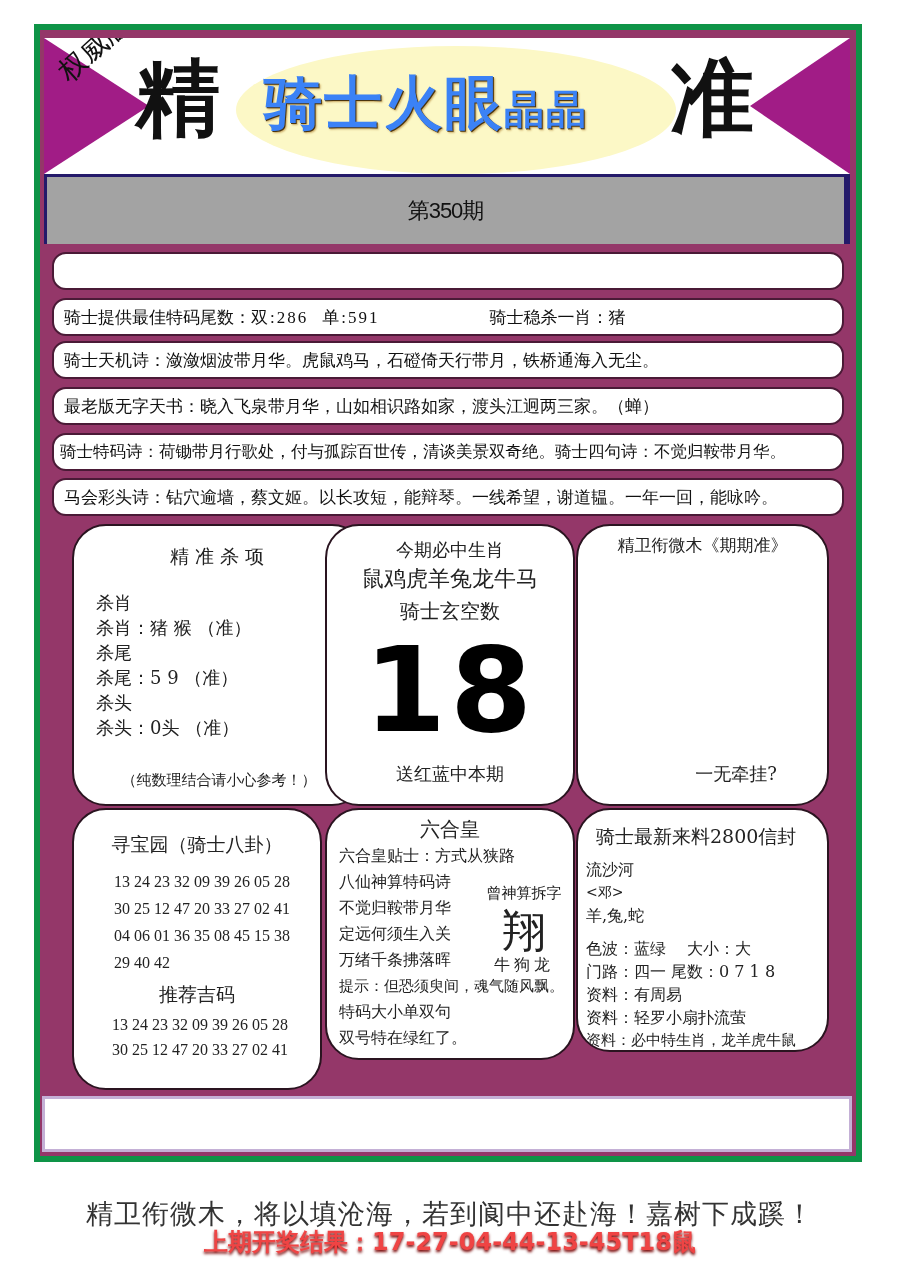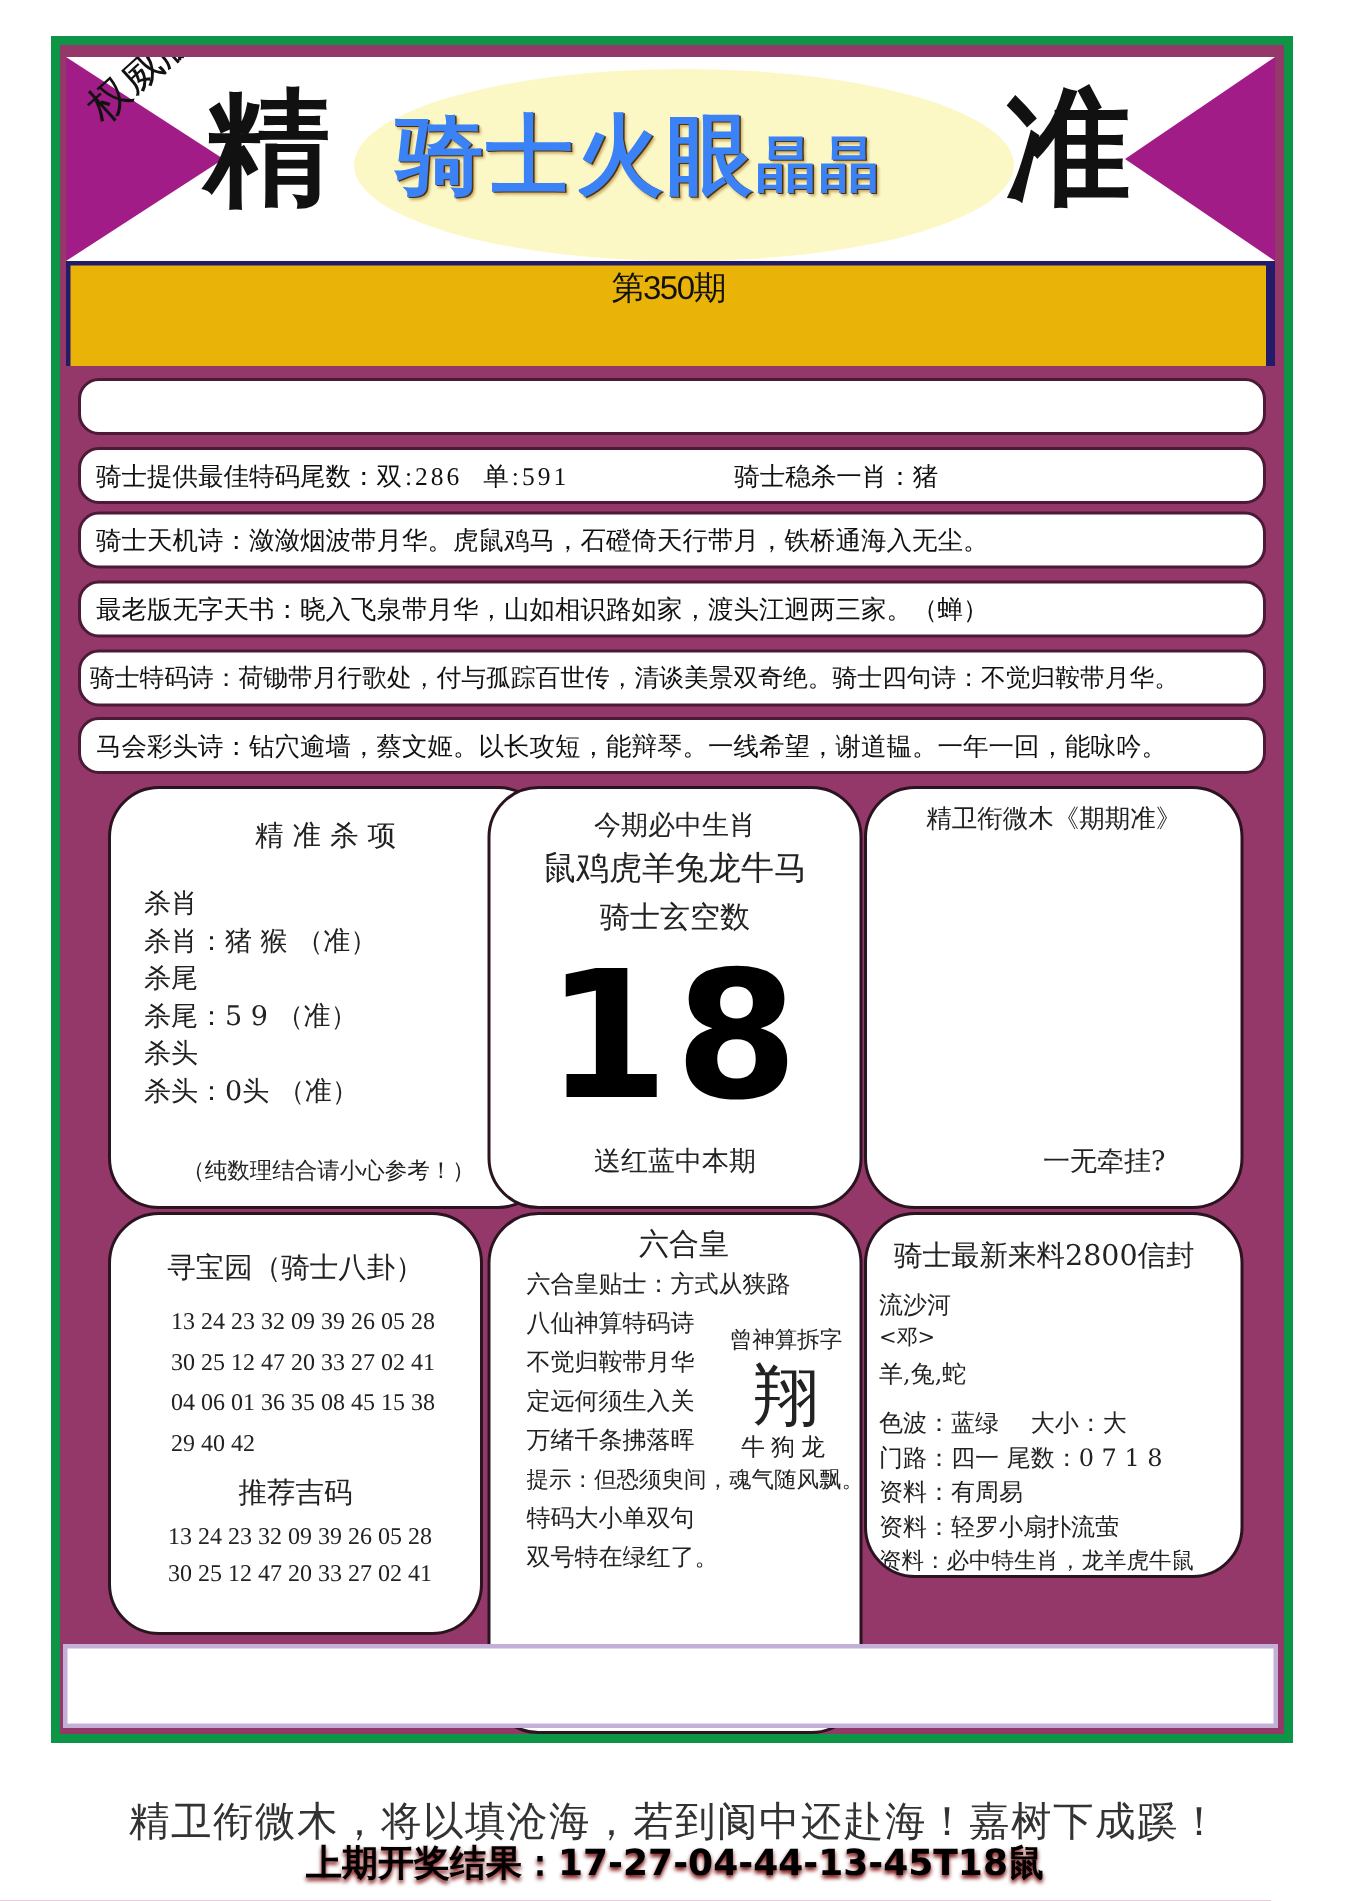--- a/index.html
+++ b/index.html
@@ -47,23 +47,23 @@
   .big-right { right: 96px; }
   .title-main {
     position: absolute; left: 220px; top: 36px; font-size: 58px; font-weight: bold;
     color: #3b82f6; font-family: "DejaVu Serif", serif; letter-spacing: 2px;
     text-shadow: 1px 1px 0 #4a3510, 2px 2px 2px #c9a862; line-height: 1;
   }
   .title-small { font-size: 40px; }
 
   .issue-bar {
     position: absolute; left: 4px; top: 144px; right: 6px; height: 70px;
-    background: #eab308; border-top: 3px solid #241a6a; border-right: 6px solid #241a6a;
+    background: #a3a3a3; border-top: 3px solid #241a6a; border-right: 6px solid #241a6a;
     border-left: 3px solid #241a6a;
-    display: flex; align-items: flex-start; justify-content: center;
+    display: flex; align-items: center; justify-content: center;
   }
   .issue-text { font-size: 22px; color: #111; font-family: "Liberation Sans", sans-serif; letter-spacing: -1px; }
 
   
   .pill {
     position: absolute; left: 12px; right: 12px; height: 38px;
     background: #fff; border: 2px solid #4a1a36; border-radius: 14px;
     display: flex; align-items: center; padding-left: 10px;
     font-size: 17px; color: #111; white-space: nowrap; overflow: hidden;
   }
@@ -92,21 +92,21 @@
   .c3 { left: 536px; top: 494px; width: 253px; height: 282px; padding-top: 8px; }
   .c3 .card-title { font-size: 17px; }
   .c3 .foot { position: absolute; right: 50px; bottom: 18px; font-size: 18px; }
 
   .c4 { left: 32px; top: 778px; width: 250px; height: 282px; padding-top: 22px; }
   .c4 .card-title { font-size: 19px; margin-bottom: 10px; }
   .c4 .nums { font-family: "Liberation Serif", serif; font-size: 16px; line-height: 27px; padding-left: 40px; color: #222; }
   .c4 .sub { text-align: center; font-size: 19px; margin: 6px 0 4px; }
   .c4 .nums2 { font-family: "Liberation Serif", serif; font-size: 16px; line-height: 25px; padding-left: 38px; color: #222; }
 
-  .c5 { left: 285px; top: 778px; width: 250px; height: 348px; padding: 6px 0 0 24px; }
+  .c5 { left: 285px; top: 778px; width: 250px; height: 252px; padding: 6px 0 0 12px; }
   .c5 .card-title { font-size: 20px; margin-left: -12px; }
   .c5 .line { font-size: 16px; line-height: 26px; }
   .c5 .side { position: absolute; left: 152px; top: 74px; width: 90px; text-align: center; }
   .c5 .side .s1 { font-size: 15px; }
   .c5 .side .s2 { font-size: 44px; line-height: 1.1; margin-top: 4px; }
   .c5 .side .s3 { font-size: 16px; letter-spacing: 4px; }
 
   .c6 { left: 536px; top: 778px; width: 253px; height: 244px; padding: 14px 0 0 8px; }
   .c6 .card-title { font-size: 19px; text-align: left; padding-left: 10px; margin-bottom: 8px; }
   .c6 .line { font-size: 16px; line-height: 23px; }
@@ -116,21 +116,21 @@
     position: absolute; left: 2px; right: 4px; bottom: 4px; height: 56px;
     background: #fff; border-top: 3px solid #3a1a2a; border: 3px solid #c4b0d6;
   }
 
   .slogan {
     position: absolute; left: 0; width: 900px; top: 1196px; text-align: center;
     font-size: 27px; color: #333; letter-spacing: 1px; font-family: "DejaVu Serif", serif;
   }
   .result {
     position: absolute; left: 0; width: 900px; top: 1226px; text-align: center;
-    font-size: 24px; color: #000000; font-weight: bold; font-family: "DejaVu Sans", sans-serif;
+    font-size: 24px; color: #ef4444; font-weight: bold; font-family: "DejaVu Sans", sans-serif;
     text-shadow: 0 2px 3px #700;
   }
 </style>
 </head>
 <body>
 
 <div class="frame">
   <div class="inner">
 
     <div class="header">

